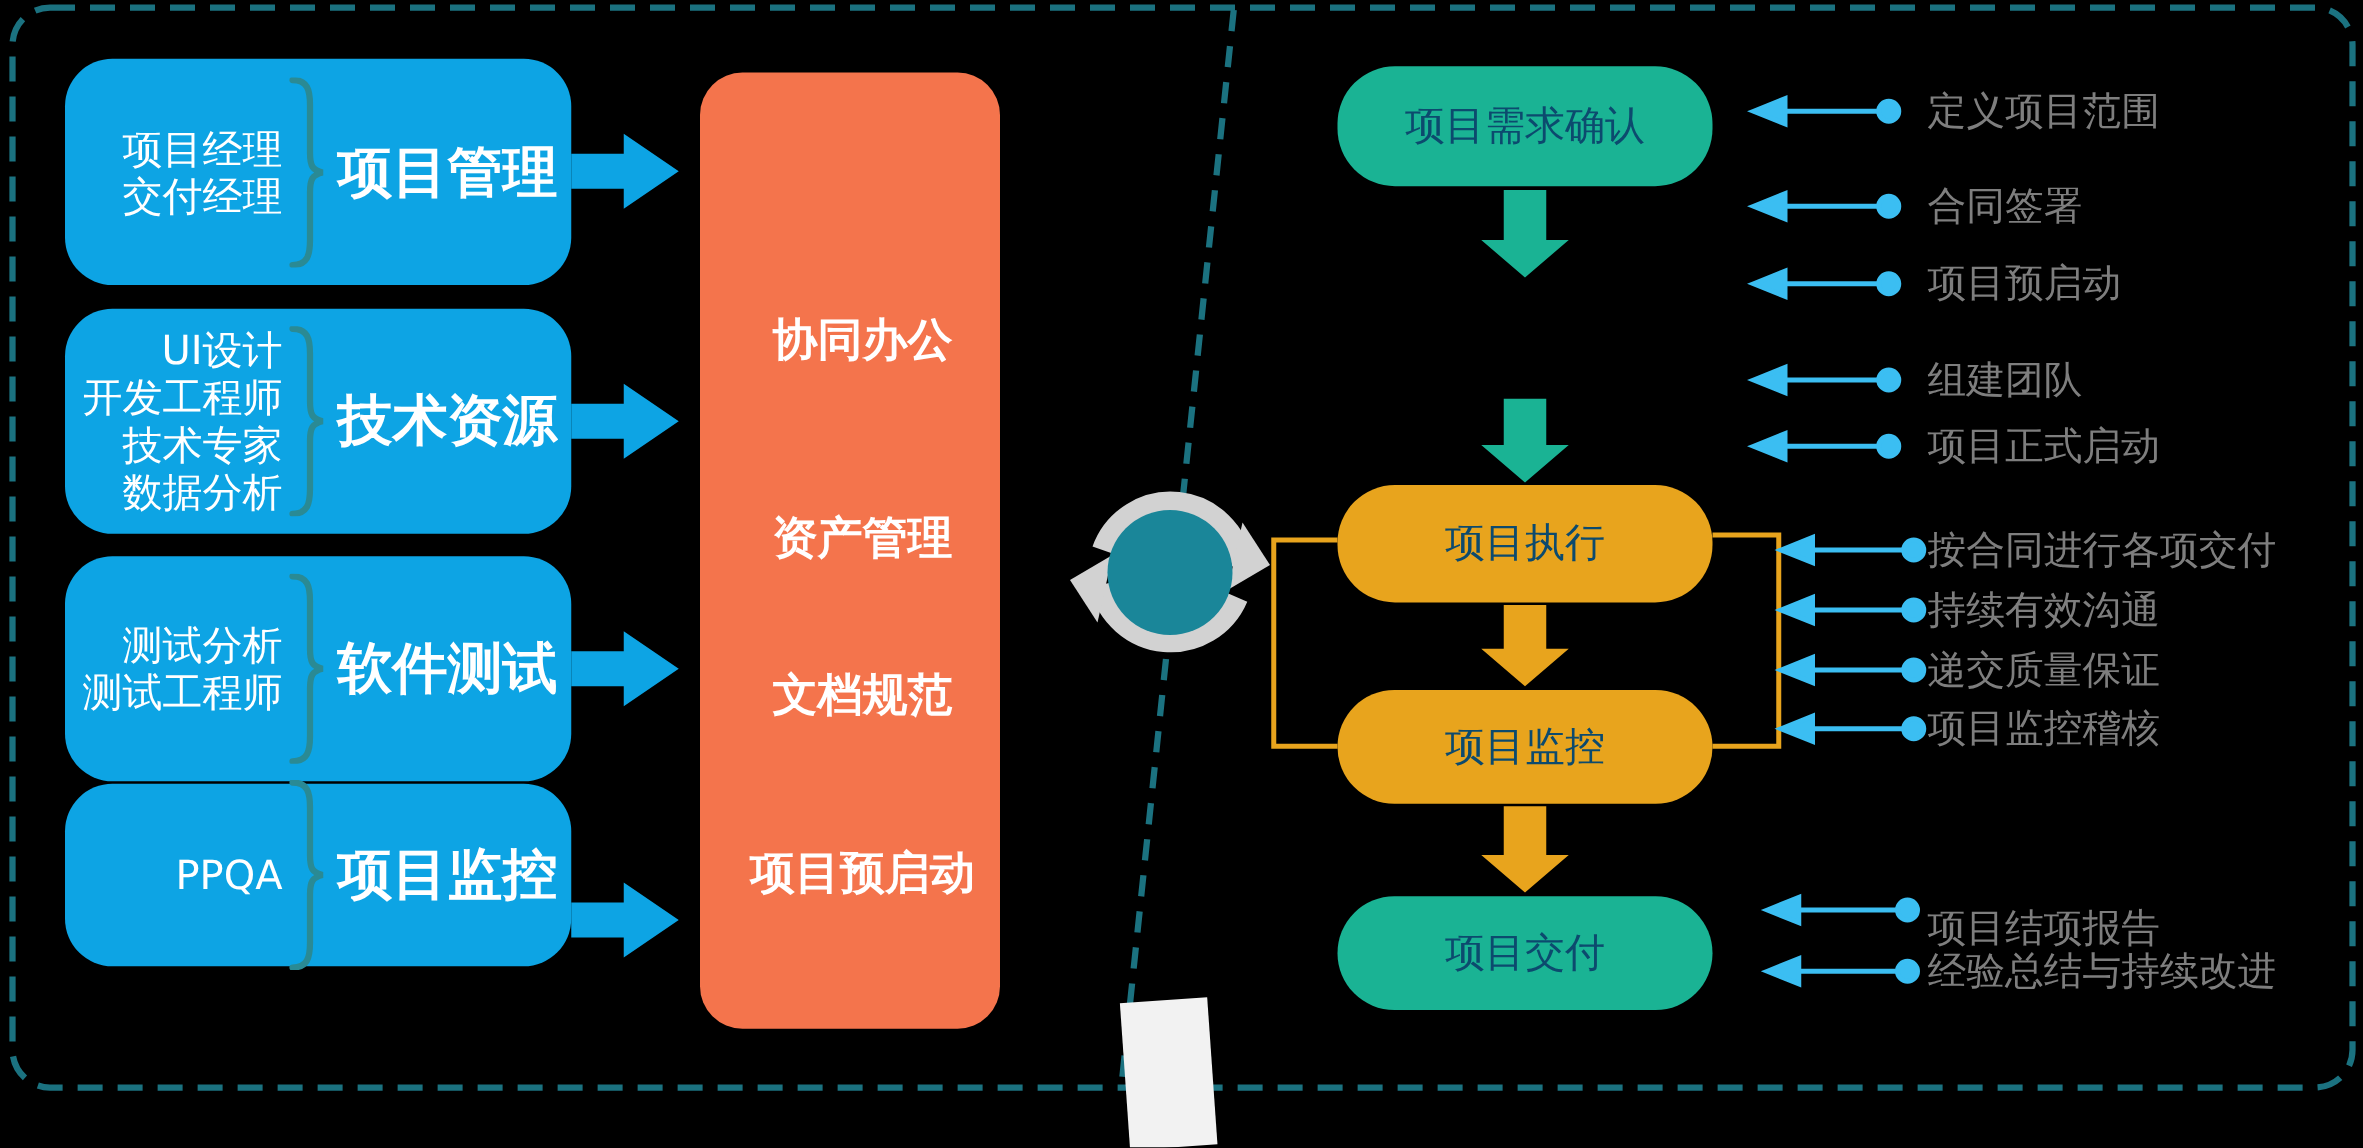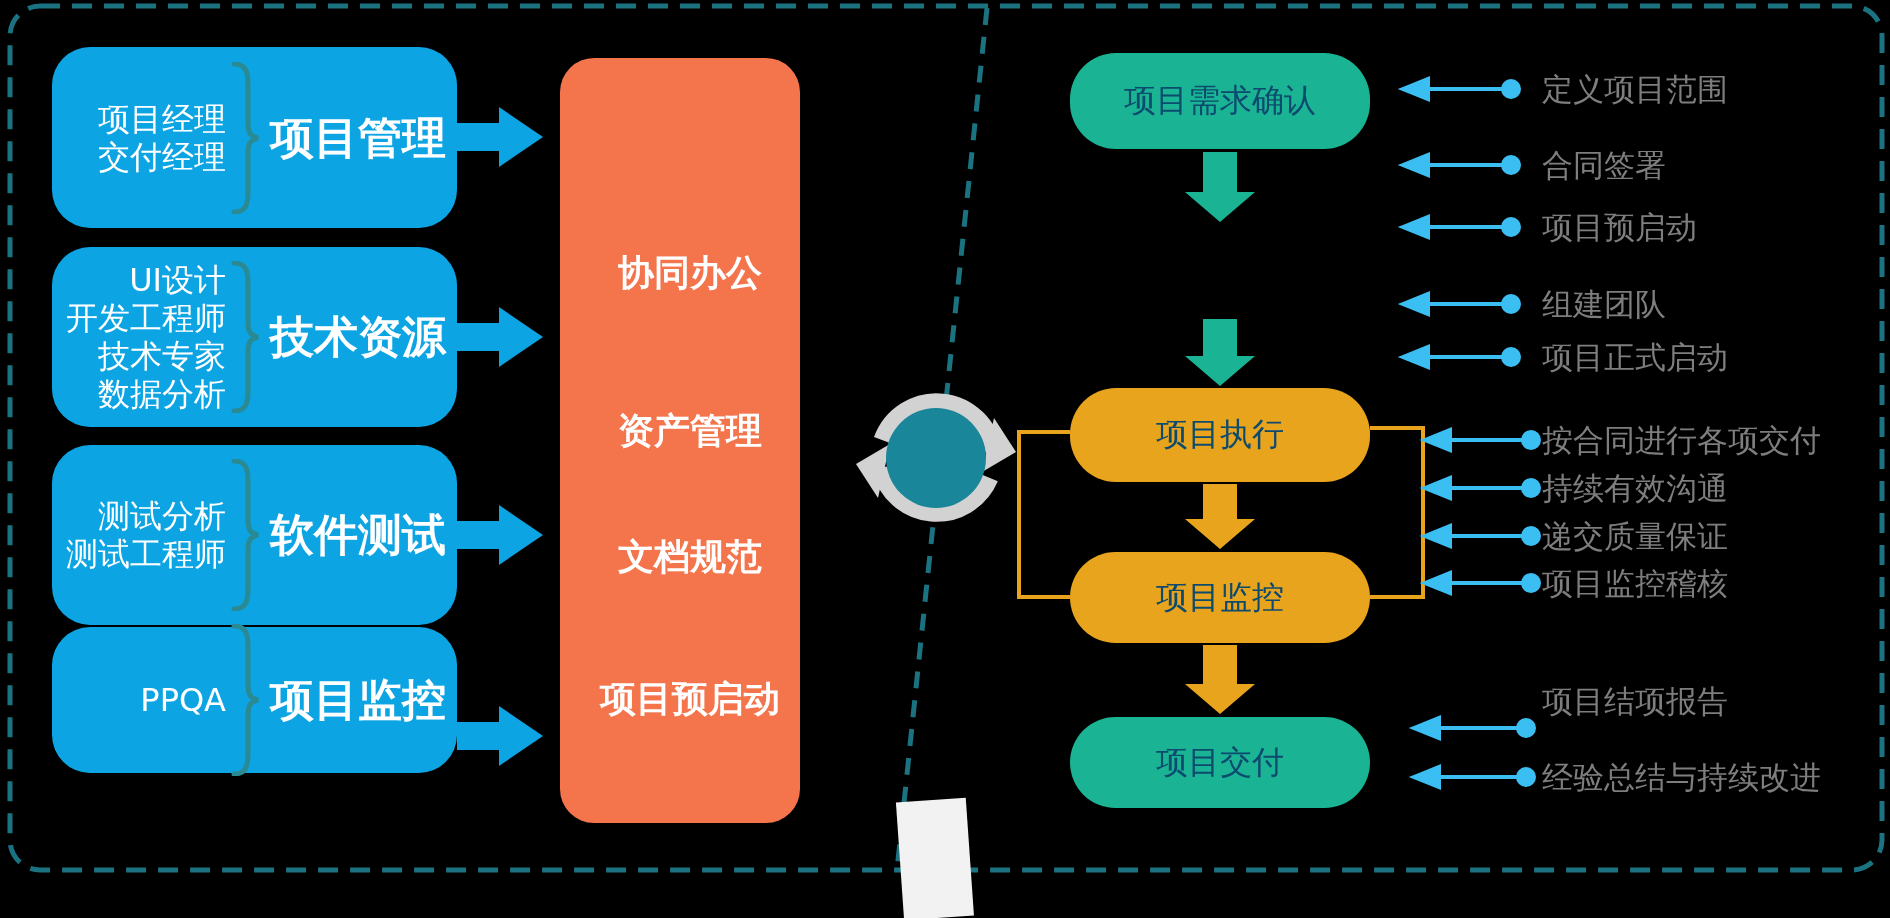--- a/index.html
+++ b/index.html
@@ -165,16 +165,16 @@
   <div class="note" style="top:144px;">合同签署</div>
   <div class="note" style="top:206px;">项目预启动</div>
   <div class="note" style="top:283px;">组建团队</div>
   <div class="note" style="top:336px;text-align:center;">项目正式启动</div>
 
   <div class="note" style="top:419px;">按合同进行各项交付</div>
   <div class="note" style="top:467px;">持续有效沟通</div>
   <div class="note" style="top:515px;">递交质量保证</div>
   <div class="note" style="top:562px;">项目监控稽核</div>
 
-  <div class="note" style="top:680px;">项目结项报告</div>
+  <div class="note" style="top:725px;font-family:Liberation Mono, monospace;">项目结项报告</div>
   <div class="note" style="top:756px;">经验总结与持续改进</div>
 
 </div>
 
 </body></html>

